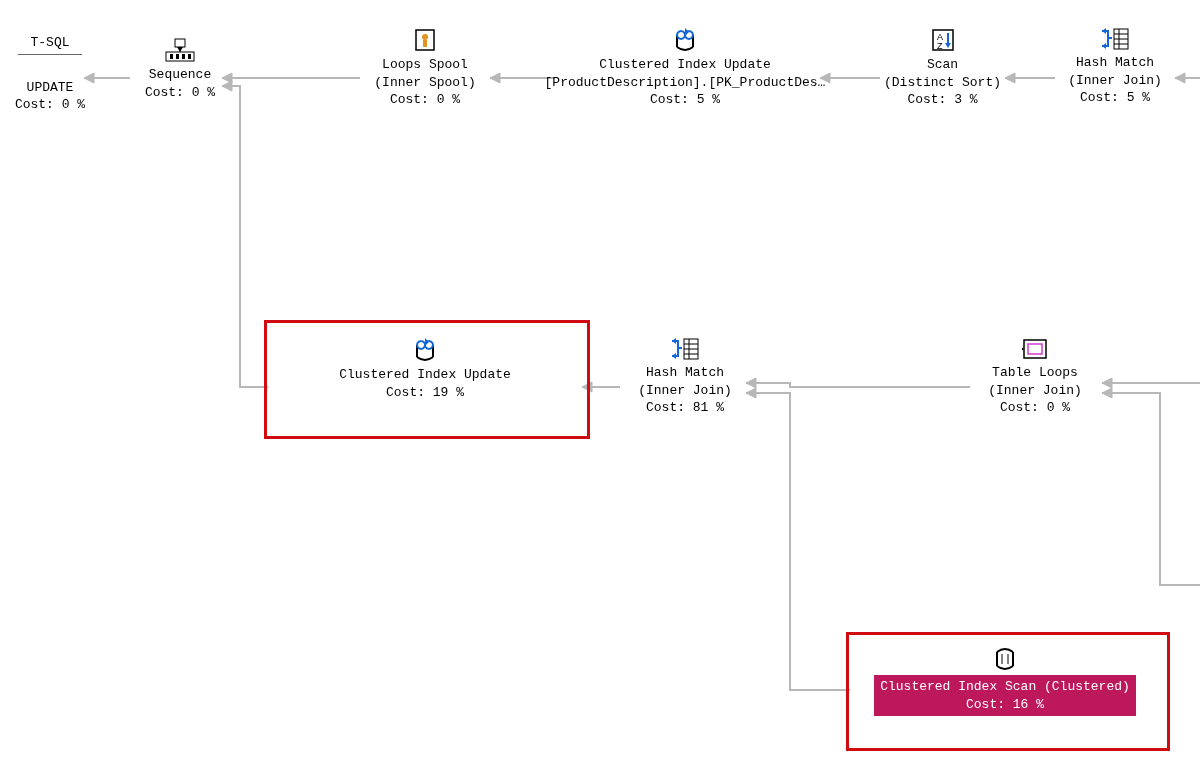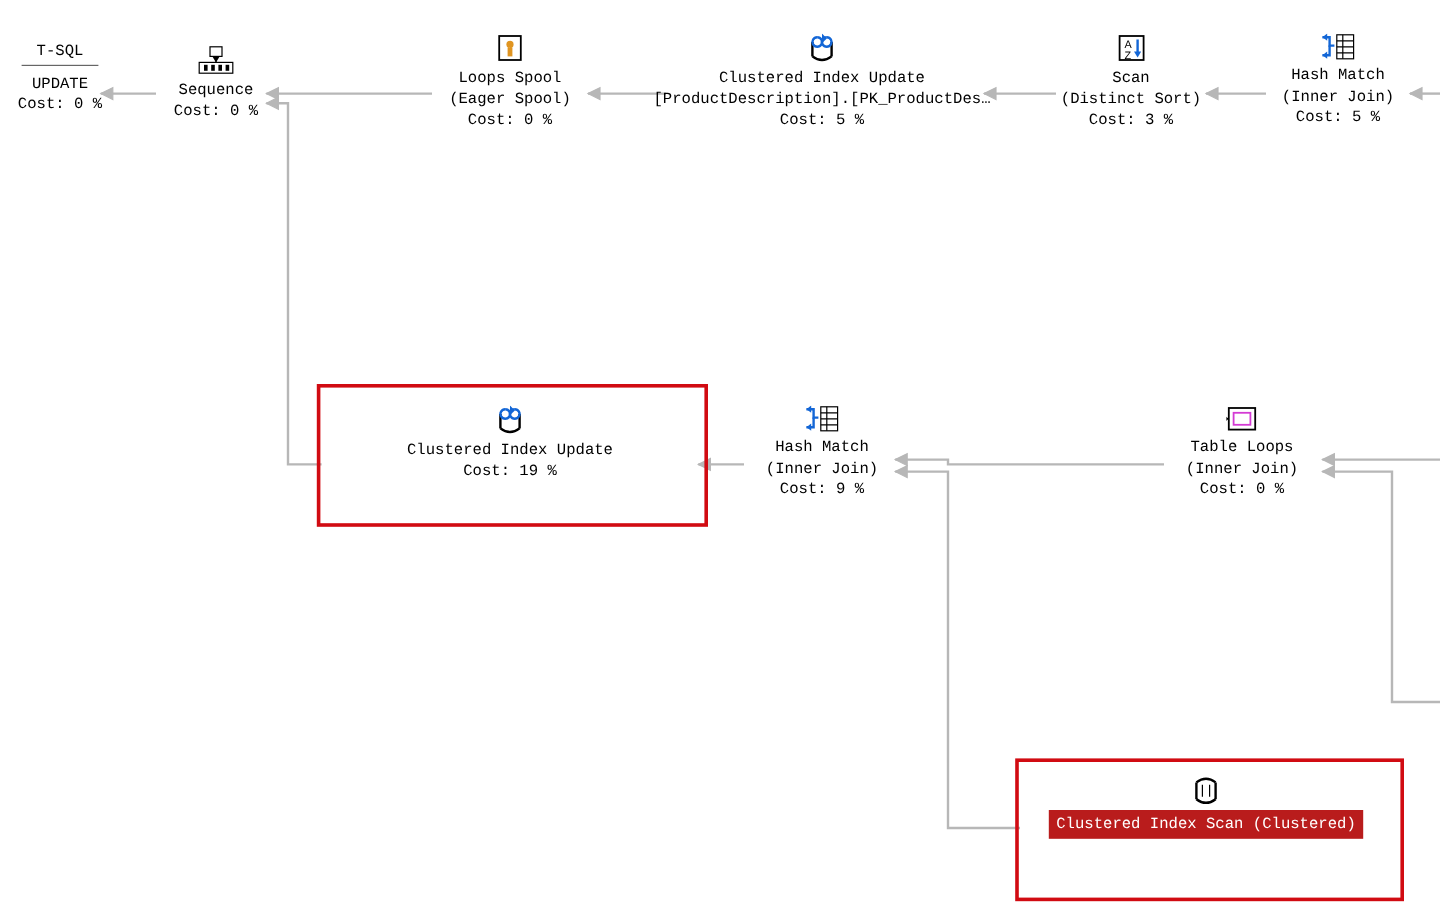--- a/index.html
+++ b/index.html
@@ -6,21 +6,21 @@
   body{
     position:relative;
     width:1200px;height:759px;
     font-family:"Consolas","Courier New",monospace;
     font-size:13px;color:#000;overflow:hidden;
   }
   .node{position:absolute;text-align:center;line-height:1.35;}
   .node .icon{display:block;margin:0 auto 4px auto;}
   .txt{white-space:pre;}
   .hl-red{position:absolute;border:3px solid #d10b12;pointer-events:none;}
-  .selected{background:#b91c1c;color:#fff;padding:3px 6px;display:inline-block;}
+  .selected{background:#be185d;color:#fff;padding:3px 6px;display:inline-block;}
   svg.arrows{position:absolute;left:0;top:0;pointer-events:none;}
   .arrow-line{stroke:#b7b7b7;stroke-width:2;fill:none;}
   .arrow-head{fill:#b7b7b7;stroke:#b7b7b7;stroke-width:1;}
 </style>
 </head>
 <body>
 
 <svg class="arrows" width="1200" height="759">
 
   <line class="arrow-line" x1="84" y1="78" x2="130" y2="78"></line>
@@ -54,21 +54,21 @@
   <polygon class="arrow-head" points="1102,383 1112,378 1112,388"></polygon>
 
   <polyline class="arrow-line" points="1102,393 1160,393 1160,585 1200,585"></polyline>
   <polygon class="arrow-head" points="1102,393 1112,388 1112,398"></polygon>
 
   <polyline class="arrow-line" points="746,393 790,393 790,690 850,690"></polyline>
   <polygon class="arrow-head" points="746,393 756,388 756,398"></polygon>
 </svg>
 
 <div class="node" style="left:10px;top:34px;width:80px">
-  <div class="txt" style="font-weight:normal;border-bottom:1px solid #666;padding-bottom:2px;margin:0 8px 6px 8px;text-align:center;">T-SQL</div>
+  <div class="txt" style="font-weight:normal;border-bottom:1px solid #666;padding-bottom:2px;margin:0 8px 24px 8px;text-align:center;">T-SQL</div>
   <div class="txt">UPDATE</div>
   <div class="txt">Cost: 0 %</div>
 </div>
 
 <div class="node" style="left:130px;top:38px;width:100px">
   <svg class="icon" width="30" height="24">
     <rect x="1" y="14" width="28" height="9" fill="none" stroke="#000"></rect>
     <rect x="5" y="16" width="3" height="5" fill="#000"></rect>
       <rect x="11" y="16" width="3" height="5" fill="#000"></rect>
     <rect x="17" y="16" width="3" height="5" fill="#000"></rect>
@@ -81,21 +81,21 @@
   <div class="txt">Cost: 0 %</div>
 </div>
 
 <div class="node" style="left:355px;top:28px;width:140px">
   <svg class="icon" width="24" height="24">
     <rect x="3" y="2" width="18" height="20" fill="none" stroke="#000" stroke-width="1.5"></rect>
     <circle cx="12" cy="9" r="3" fill="#e09521"></circle>
     <rect x="10" y="12" width="4" height="7" fill="#e09521"></rect>
   </svg>
   <div class="txt">Loops Spool</div>
-  <div class="txt">(Eager Spool)</div>
+  <div class="txt">(Inner Spool)</div>
   <div class="txt">Cost: 0 %</div>
 </div>
 
 <div class="node" style="left:540px;top:28px;width:290px">
   <svg class="icon" width="28" height="24">
     <path d="M6 7 v12 M22 7 v12" stroke="#000" stroke-width="2" fill="none"></path>
     <path d="M6 19 q8 6 16 0" stroke="#000" stroke-width="2" fill="none"></path>
     <path d="M10 3 a4 4 0 1 0 0.1 0" stroke="#1366d6" stroke-width="2" fill="none"></path>
     <polygon points="14,0 18,4 14,8" fill="#1366d6"></polygon>
     <path d="M18 3 a4 4 0 1 1 -0.1 0" stroke="#1366d6" stroke-width="2" fill="none"></path>
@@ -154,21 +154,21 @@
       <line x1="14" y1="11" x2="28" y2="11" stroke="#000"></line>
       <line x1="14" y1="16" x2="28" y2="16" stroke="#000"></line>
     <line x1="19" y1="1" x2="19" y2="21" stroke="#000"></line>
     <polyline points="2,3 8,3 8,10 12,10" fill="none" stroke="#1366d6" stroke-width="2"></polyline>
     <polygon points="2,3 6,0 6,6" fill="#1366d6"></polygon>
     <polyline points="2,18 8,18 8,10" fill="none" stroke="#1366d6" stroke-width="2"></polyline>
     <polygon points="2,18 6,15 6,21" fill="#1366d6"></polygon>
   </svg>
   <div class="txt">Hash Match</div>
   <div class="txt">(Inner Join)</div>
-  <div class="txt">Cost: 9 %</div>
+  <div class="txt">Cost: 81 %</div>
 </div>
 
 <div class="node" style="left:965px;top:338px;width:140px">
   <svg class="icon" width="26" height="22">
     <rect x="2" y="2" width="22" height="18" fill="none" stroke="#000" stroke-width="1.5"></rect>
     <rect x="6" y="6" width="14" height="10" fill="none" stroke="#d43bd4" stroke-width="1.5"></rect>
     <polygon points="2,11 -2,8 -2,14" fill="#000"></polygon>
   </svg>
   <div class="txt">Table Loops</div>
   <div class="txt">(Inner Join)</div>
@@ -178,17 +178,18 @@
 <div class="node" style="left:850px;top:647px;width:310px">
   <svg class="icon" width="28" height="24">
     <path d="M6 5 v14 M22 5 v14" stroke="#000" stroke-width="2" fill="none"></path>
     <path d="M6 19 q8 6 16 0" stroke="#000" stroke-width="2" fill="none"></path>
     <path d="M6 5 q8 -6 16 0" stroke="#000" stroke-width="2" fill="none"></path>
     <line x1="11" y1="7" x2="11" y2="17" stroke="#000"></line>
     <line x1="17" y1="7" x2="17" y2="17" stroke="#000"></line>
   </svg>
   <div class="selected">
     <div class="txt">Clustered Index Scan (Clustered)</div>
+    <div class="txt">Cost: 16 %</div>
   </div>
 </div>
 
 <div class="hl-red" style="left:264px;top:320px;width:320px;height:113px"></div>
 <div class="hl-red" style="left:846px;top:632px;width:318px;height:113px"></div>
 
 </body></html>

